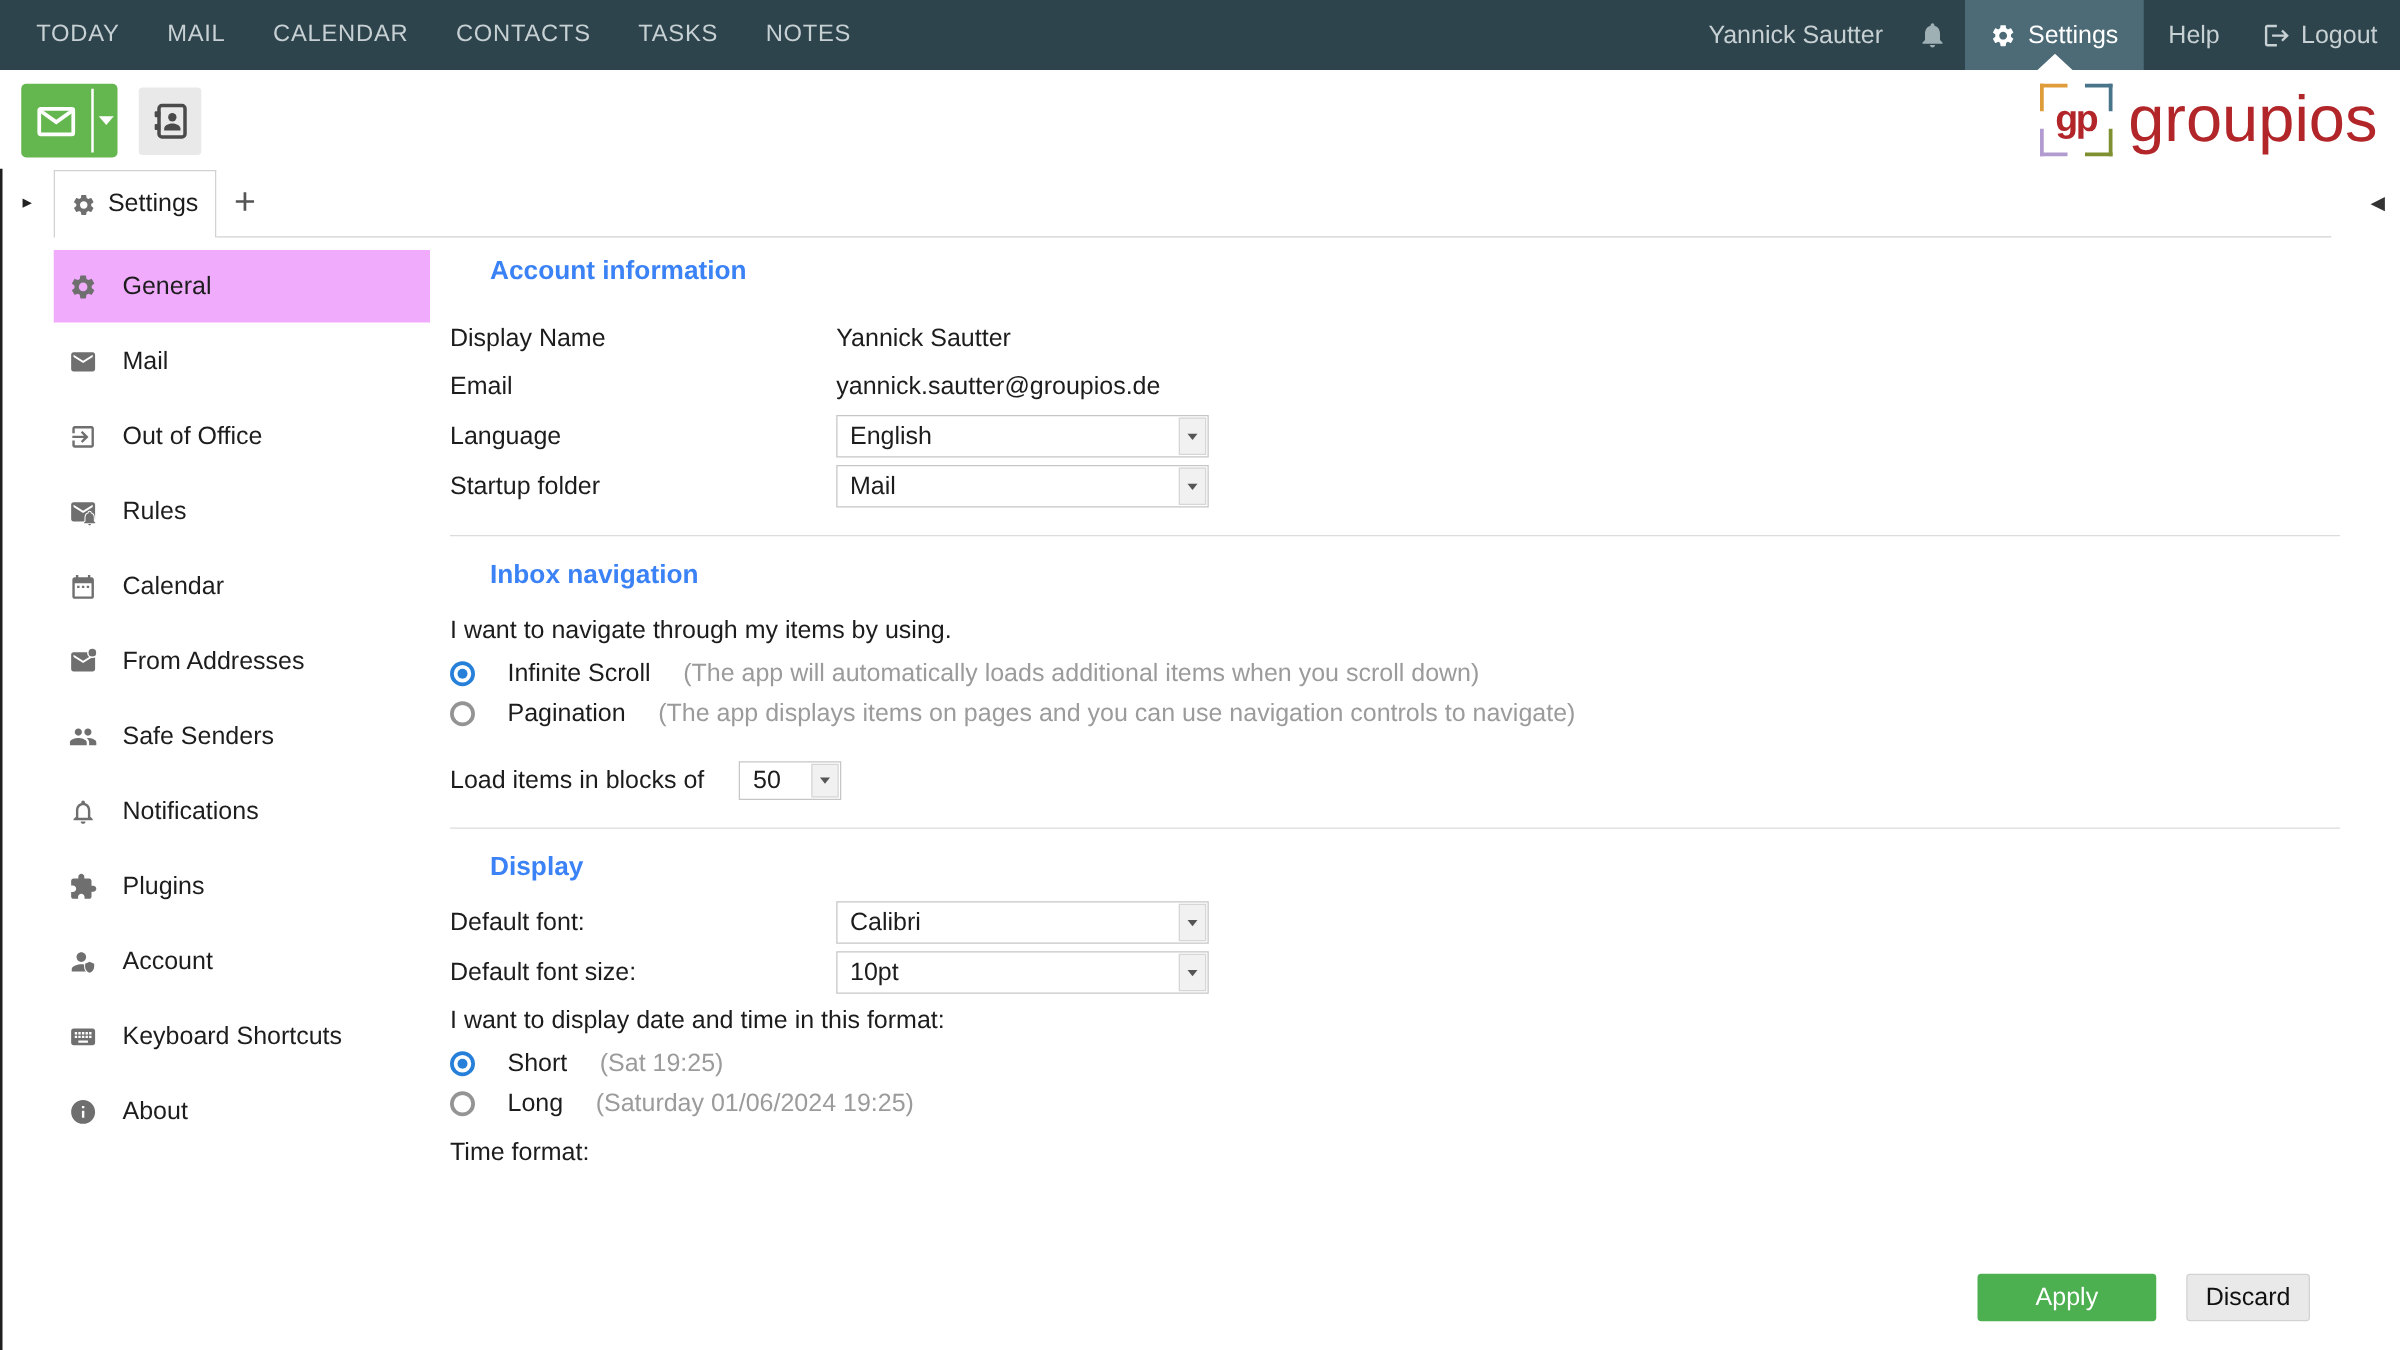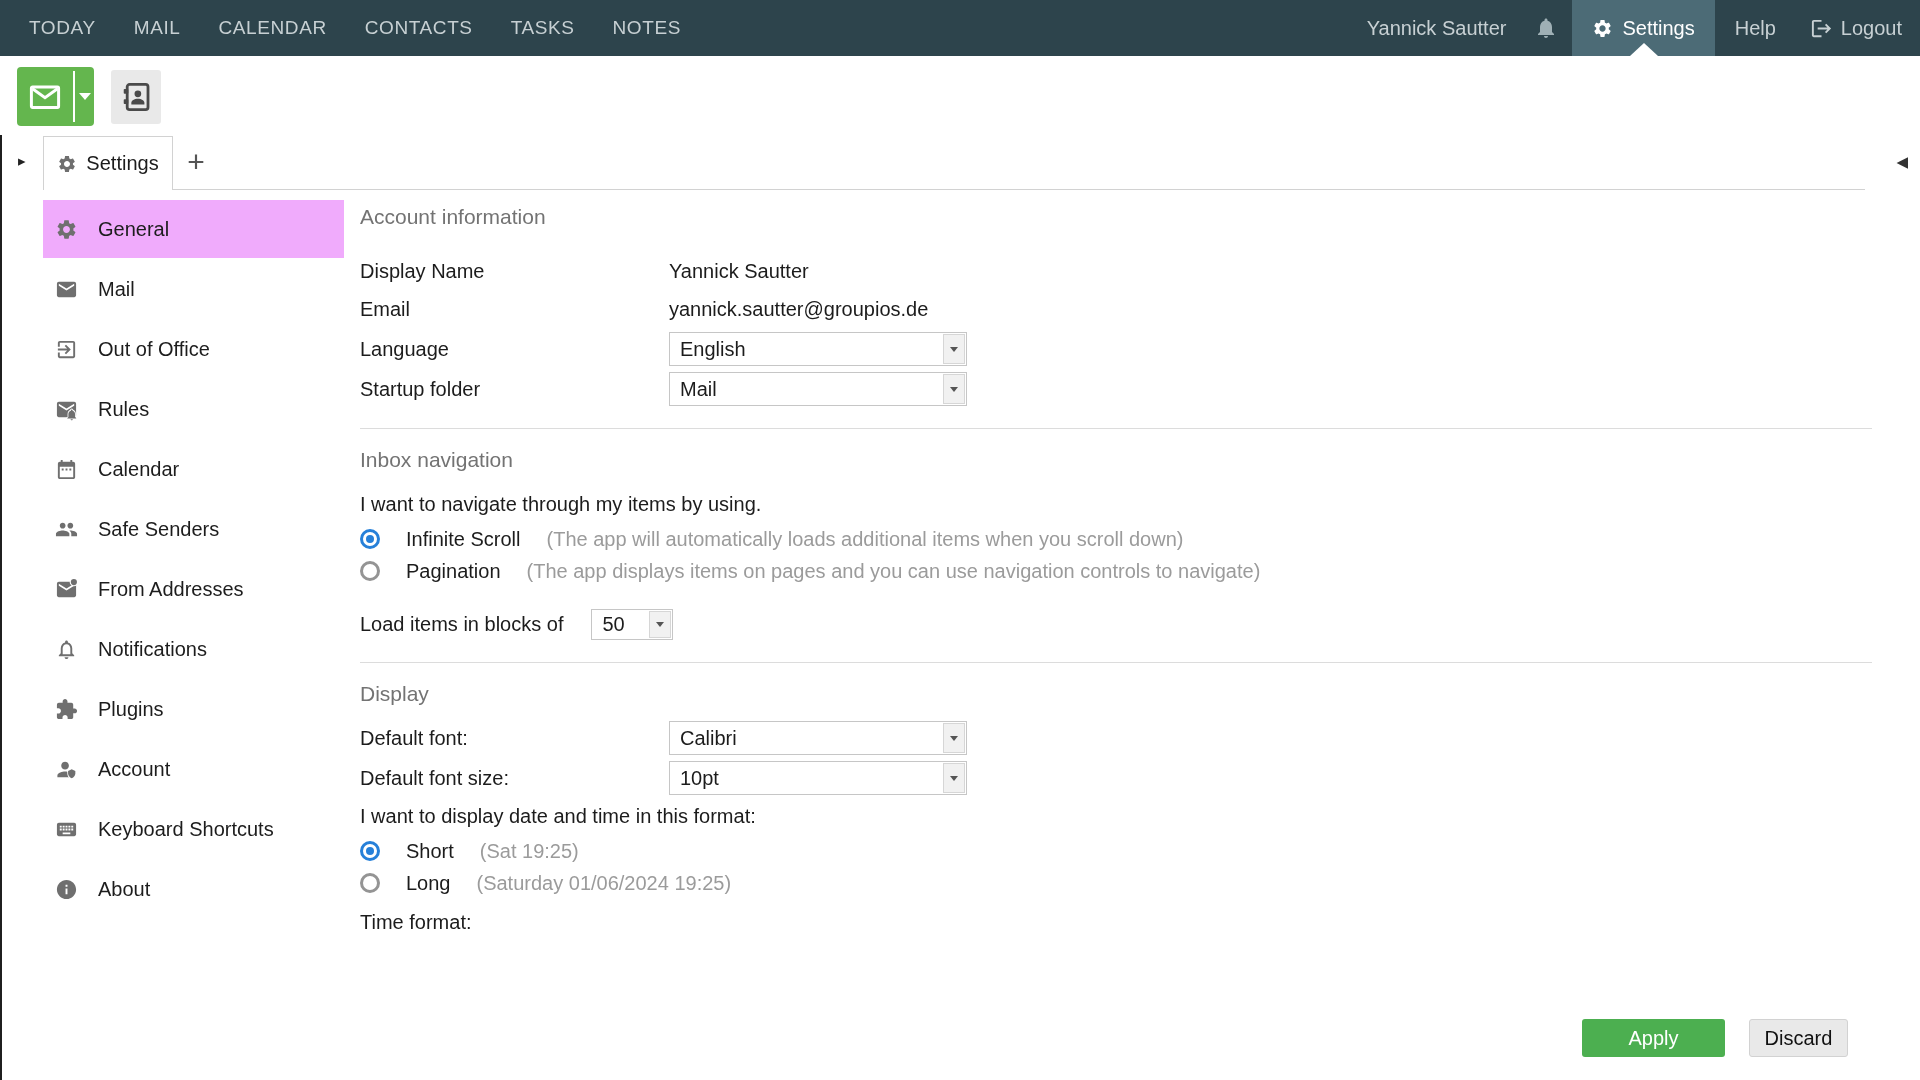--- a/index.html
+++ b/index.html
@@ -59,21 +59,21 @@
 
   
   .app-body { position:absolute; left:0; top:190px; right:0; bottom:0; display:flex; }
   .sidebar { width:344px; padding:10px 0 0 43px; flex:none; }
   .side-item { height:58px; margin-bottom:2px; display:flex; align-items:center; gap:20px;
     padding-left:12px; font-size:20px; color:#1d1d1d; cursor:pointer; }
   .side-item.selected { background:#f0abfc; }
   .side-item svg { flex:none; }
 
   .content { position:relative; flex:1; padding:14px 48px 0 16px; }
-  .sec-title { font-size:21px; font-weight:normal; color:#737373; line-height:26px; }
+  .sec-title { font-size:21px; font-weight:bold; color:#3b82f6; line-height:26px;margin-left:32px; }
   .gap-lg { height:26px; } .gap-md { height:18px; }
   .form-row { display:flex; align-items:center; min-height:30px; margin-bottom:8px; font-size:20px; }
   .form-row.combo-row { min-height:34px; margin-bottom:6px; }
   .form-label { width:309px; flex:none; }
   .plain-value { font-size:20px; }
   .divider { border:none; border-top:1px solid #dcdcdc; margin:22px 0 0; }
 
   .combo { width:298px; height:34px; border:1px solid #c6c6c6; background:#fff;
     display:flex; align-items:center; cursor:pointer; }
   .combo.small { width:82px; height:31px; }
@@ -154,20 +154,30 @@
   </div>
   <div class="btn-contacts">
     <svg class="ic" width="32" height="32" viewBox="0 0 24 24">
       <rect x="5.4" y="2.6" width="15.6" height="18.8" rx="1.8" fill="none" stroke="#4a4a4a" stroke-width="2.1"></rect>
       <rect x="2.8" y="6" width="3.4" height="3.6" rx="0.6" fill="#4a4a4a"></rect>
       <rect x="2.8" y="13.6" width="3.4" height="3.6" rx="0.6" fill="#4a4a4a"></rect>
       <circle cx="13.4" cy="9.6" r="2.5" fill="#4a4a4a"></circle>
       <path d="M13.4 13.3c-2.7 0-4.9 1.4-4.9 3.1v1.2h9.8v-1.2c0-1.7-2.2-3.1-4.9-3.1z" fill="#4a4a4a"></path>
     </svg>
   </div>
+  <div class="brand">
+    <div class="brand-box">
+      <span class="corner tl"></span>
+      <span class="corner tr"></span>
+      <span class="corner bl"></span>
+      <span class="corner br"></span>
+      <span class="brand-monogram">gp</span>
+    </div>
+    <div class="brand-name">groupios</div>
+  </div>
 </div>
 
 <div class="tabbar">
   <span class="tab-scroll-left">▸</span>
   <div class="tab">
     <svg class="ic" width="20" height="20" viewBox="0 0 24 24" fill="#6f6f6f">
         <path d="M19.14 12.94c.04-.3.06-.61.06-.94 0-.32-.02-.64-.07-.94l2.03-1.58c.18-.14.23-.41.12-.61l-1.92-3.32c-.12-.22-.37-.29-.59-.22l-2.39.96c-.5-.38-1.03-.7-1.62-.94l-.36-2.54c-.04-.24-.24-.41-.48-.41h-3.84c-.24 0-.43.17-.47.41l-.36 2.54c-.59.24-1.13.57-1.62.94l-2.39-.96c-.22-.08-.47 0-.59.22L2.74 8.87c-.12.21-.08.47.12.61l2.03 1.58c-.05.3-.09.63-.09.94s.02.64.07.94l-2.03 1.58c-.18.14-.23.41-.12.61l1.92 3.32c.12.22.37.29.59.22l2.39-.96c.5.38 1.03.7 1.62.94l.36 2.54c.05.24.24.41.48.41h3.84c.24 0 .44-.17.47-.41l.36-2.54c.59-.24 1.13-.56 1.62-.94l2.39.96c.22.08.47 0 .59-.22l1.92-3.32c.12-.22.07-.47-.12-.61l-2.01-1.58zM12 15.6c-1.98 0-3.6-1.62-3.6-3.6s1.62-3.6 3.6-3.6 3.6 1.62 3.6 3.6-1.62 3.6-3.6 3.6z"></path>
       </svg>
     <span>Settings</span>
   </div>
@@ -206,31 +216,31 @@
       </svg>
       <span>Rules</span>
     </div>
     <div class="side-item">
       <svg class="ic" width="23" height="23" viewBox="0 0 24 24" fill="#6f6f6f">
           <path d="M9 11H7v2h2v-2zm4 0h-2v2h2v-2zm4 0h-2v2h2v-2zm2-7h-1V2h-2v2H8V2H6v2H5c-1.11 0-1.99.9-1.99 2L3 20c0 1.1.89 2 2 2h14c1.1 0 2-.9 2-2V6c0-1.1-.9-2-2-2zm0 16H5V9h14v11z"></path>
         </svg>
       <span>Calendar</span>
     </div>
     <div class="side-item">
-      <svg class="ic" width="23" height="23" viewBox="0 0 24 24" fill="#6f6f6f">
-          <path d="M16 11c1.66 0 2.99-1.34 2.99-3S17.66 5 16 5c-1.66 0-3 1.34-3 3s1.34 3 3 3zm-8 0c1.66 0 2.99-1.34 2.99-3S9.66 5 8 5C6.34 5 5 6.34 5 8s1.34 3 3 3zm0 2c-2.33 0-7 1.17-7 3.5V19h14v-2.5c0-2.33-4.67-3.5-7-3.5zm8 0c-.29 0-.62.02-.97.05 1.16.84 1.97 1.97 1.97 3.45V19h6v-2.5c0-2.33-4.67-3.5-7-3.5z"></path>
-        </svg>
-      <span>Safe Senders</span>
-    </div>
-    <div class="side-item">
       <svg class="ic" width="23" height="23" viewBox="0 0 24 24">
         <path fill="#6f6f6f" d="M20 4H4c-1.1 0-1.99.9-1.99 2L2 18c0 1.1.9 2 2 2h16c1.1 0 2-.9 2-2V6c0-1.1-.9-2-2-2zm0 4l-8 5-8-5V6l8 5 8-5v2z"></path>
         <circle cx="19.7" cy="4.3" r="3.2" fill="#6f6f6f" stroke="#ffffff" stroke-width="2.4" paint-order="stroke"></circle>
       </svg>
       <span>From Addresses</span>
+    </div>
+    <div class="side-item">
+      <svg class="ic" width="23" height="23" viewBox="0 0 24 24" fill="#6f6f6f">
+          <path d="M16 11c1.66 0 2.99-1.34 2.99-3S17.66 5 16 5c-1.66 0-3 1.34-3 3s1.34 3 3 3zm-8 0c1.66 0 2.99-1.34 2.99-3S9.66 5 8 5C6.34 5 5 6.34 5 8s1.34 3 3 3zm0 2c-2.33 0-7 1.17-7 3.5V19h14v-2.5c0-2.33-4.67-3.5-7-3.5zm8 0c-.29 0-.62.02-.97.05 1.16.84 1.97 1.97 1.97 3.45V19h6v-2.5c0-2.33-4.67-3.5-7-3.5z"></path>
+        </svg>
+      <span>Safe Senders</span>
     </div>
     <div class="side-item">
       <svg class="ic" width="23" height="23" viewBox="0 0 24 24" fill="#6f6f6f">
           <path d="M12 22c1.1 0 2-.9 2-2h-4c0 1.1.89 2 2 2zm6-6v-5c0-3.07-1.64-5.64-4.5-6.32V4c0-.83-.67-1.5-1.5-1.5s-1.5.67-1.5 1.5v.68C7.63 5.36 6 7.92 6 11v5l-2 2v1h16v-1l-2-2zm-2 1H8v-6c0-2.48 1.51-4.5 4-4.5s4 2.02 4 4.5v6z"></path>
         </svg>
       <span>Notifications</span>
     </div>
     <div class="side-item">
       <svg class="ic" width="23" height="23" viewBox="0 0 24 24" fill="#6f6f6f">
           <path d="M20.5 11H19V7c0-1.1-.9-2-2-2h-4V3.5C13 2.12 11.88 1 10.5 1S8 2.12 8 3.5V5H4c-1.1 0-1.99.9-1.99 2v3.8H3.5c1.49 0 2.7 1.21 2.7 2.7s-1.21 2.7-2.7 2.7H2V20c0 1.1.9 2 2 2h3.8v-1.5c0-1.49 1.21-2.7 2.7-2.7 1.49 0 2.7 1.21 2.7 2.7V22H17c1.1 0 2-.9 2-2v-4h1.5c1.38 0 2.5-1.12 2.5-2.5S21.88 11 20.5 11z"></path>

